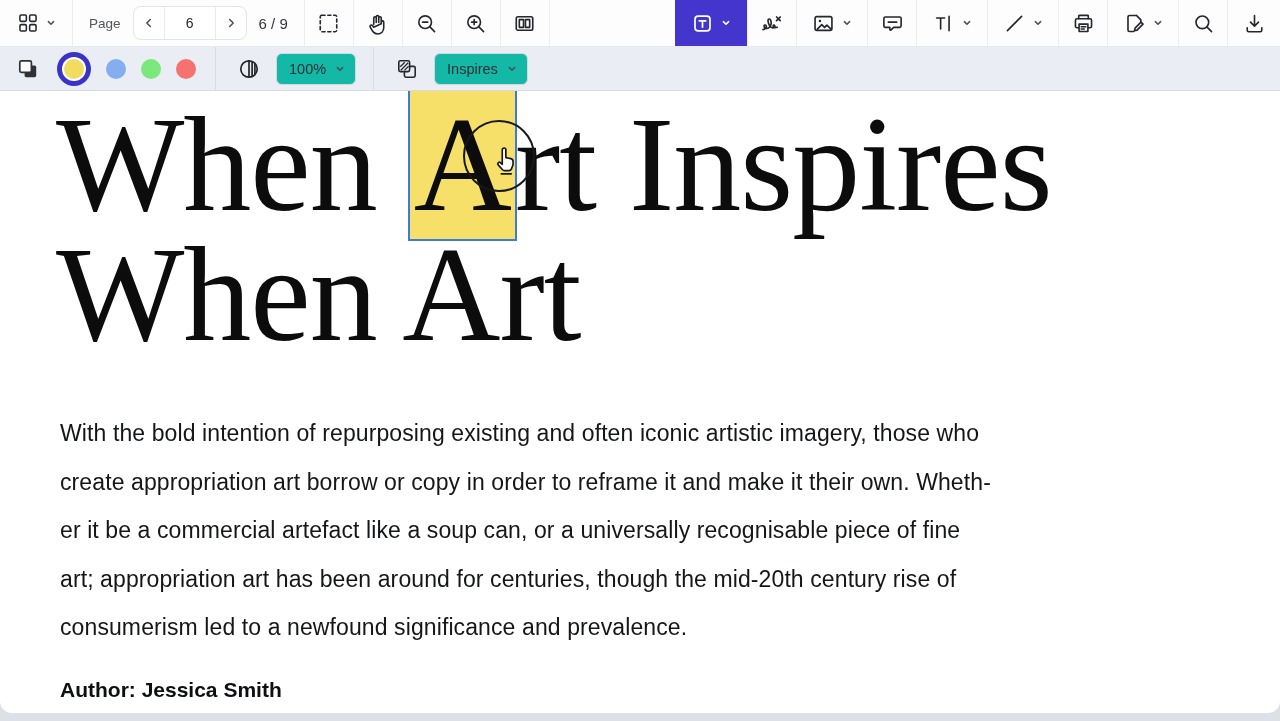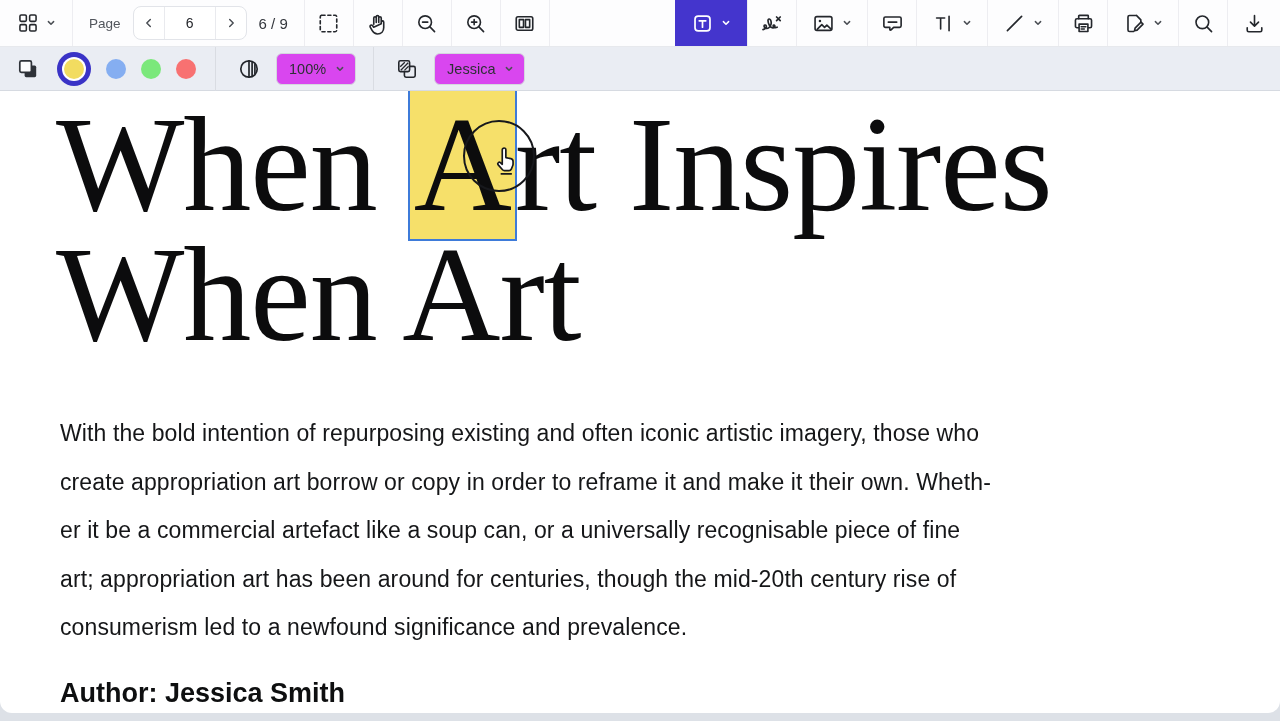--- a/index.html
+++ b/index.html
@@ -28,35 +28,35 @@
   .chev { stroke:#4b4f55; fill:none; stroke-width:1.5; stroke-linecap:round; stroke-linejoin:round; }
   .chev-w { stroke:#ffffff; }
 
   
   .toolbar2 { height:44px; background:#eaedf3; display:flex; align-items:center;
               padding:0 12px; gap:11px; border-bottom:1px solid #d6dae1; }
   .t2-sep { width:1px; height:44px; background:#d9dce2; margin:0 6px; }
   .t2-icon { width:32px; height:32px; display:flex; align-items:center; justify-content:center; cursor:pointer; }
   .swatch { width:20px; height:20px; border-radius:50%; cursor:pointer; margin:0 2px; }
   .swatch.sel { margin:0 9px; box-shadow:0 0 0 2px #ffffff, 0 0 0 7px #3a33c6; }
-  .selectbox { background:#d946ef; border:1px solid #d4d8de; border-radius:6px; height:32px;
+  .selectbox { background:#14b8a6; border:1px solid #d4d8de; border-radius:6px; height:32px;
                display:flex; align-items:center; gap:9px; padding:0 10px 0 12px;
                font-size:14.5px; color:#2d3035; cursor:pointer; }
 
   
   .doc { position:relative; height:630px; background:#dde1e7; }
   .page { position:absolute; inset:0 0 8px 0; background:#ffffff;
           border-radius:0 0 12px 12px; overflow:hidden; }
   .title { padding:8px 0 0 56px; font-family:"Liberation Serif","DejaVu Serif",serif;
            font-weight:400; font-size:136px; line-height:130px; color:#0c0c0d;
            white-space:nowrap; letter-spacing:-1px; }
   .hl-a { background:#f6e06a; box-shadow:0 0 0 2px #3e7bd9; padding:0 4px; }
   .para { margin:50px 0 0 60px; width:1185px; font-size:23px; line-height:48.5px;
           color:#151618; white-space:pre-line; letter-spacing:0.1px; }
-  .author { margin:26px 0 0 60px; font-size:27px; font-weight:bold; color:#0e0f10; }
+  .author { margin:26px 0 0 60px; font-size:21px; font-weight:bold; color:#0e0f10; }
   .cursor-ring { position:absolute; left:463px; top:29px; width:72px; height:72px;
                  border:2px solid #17181c; border-radius:50%; pointer-events:none; }
   .cursor-hand { position:absolute; left:489px; top:53px; pointer-events:none; }
 </style>
 </head>
 <body>
 
 <div class="toolbar1">
 
   <div class="t1-cell w72">
@@ -256,21 +256,21 @@
   <div class="t2-sep"></div>
 
   <div class="t2-icon">
     <svg width="24" height="24" viewBox="0 0 24 24">
       <rect x="9.4" y="9.4" width="10.8" height="10.8" rx="1.6" fill="none" stroke="#24272c" stroke-width="1.6"></rect>
       <rect x="3.8" y="3.8" width="10.8" height="10.8" rx="1.6" fill="#eaedf3" stroke="#24272c" stroke-width="1.6"></rect>
       <path d="M5.2 9.8l4.6-4.6 M5.8 13.2l7.4-7.4 M9.4 13.4l4.2-4.2" stroke="#24272c" stroke-width="1.3" fill="none"></path>
     </svg>
   </div>
   <div class="selectbox">
-    <span>Jessica</span>
+    <span>Inspires</span>
     <svg class="chev" width="10" height="10" viewBox="0 0 10 10">
         <path d="M2.4 3.6l2.6 2.6 2.6-2.6"></path>
       </svg>
   </div>
 </div>
 
 <div class="doc">
   <div class="page">
     <div class="title"><span>When </span><span class="hl-a">A</span><span>rt Inspires</span><br><span>When Art</span></div>
 

